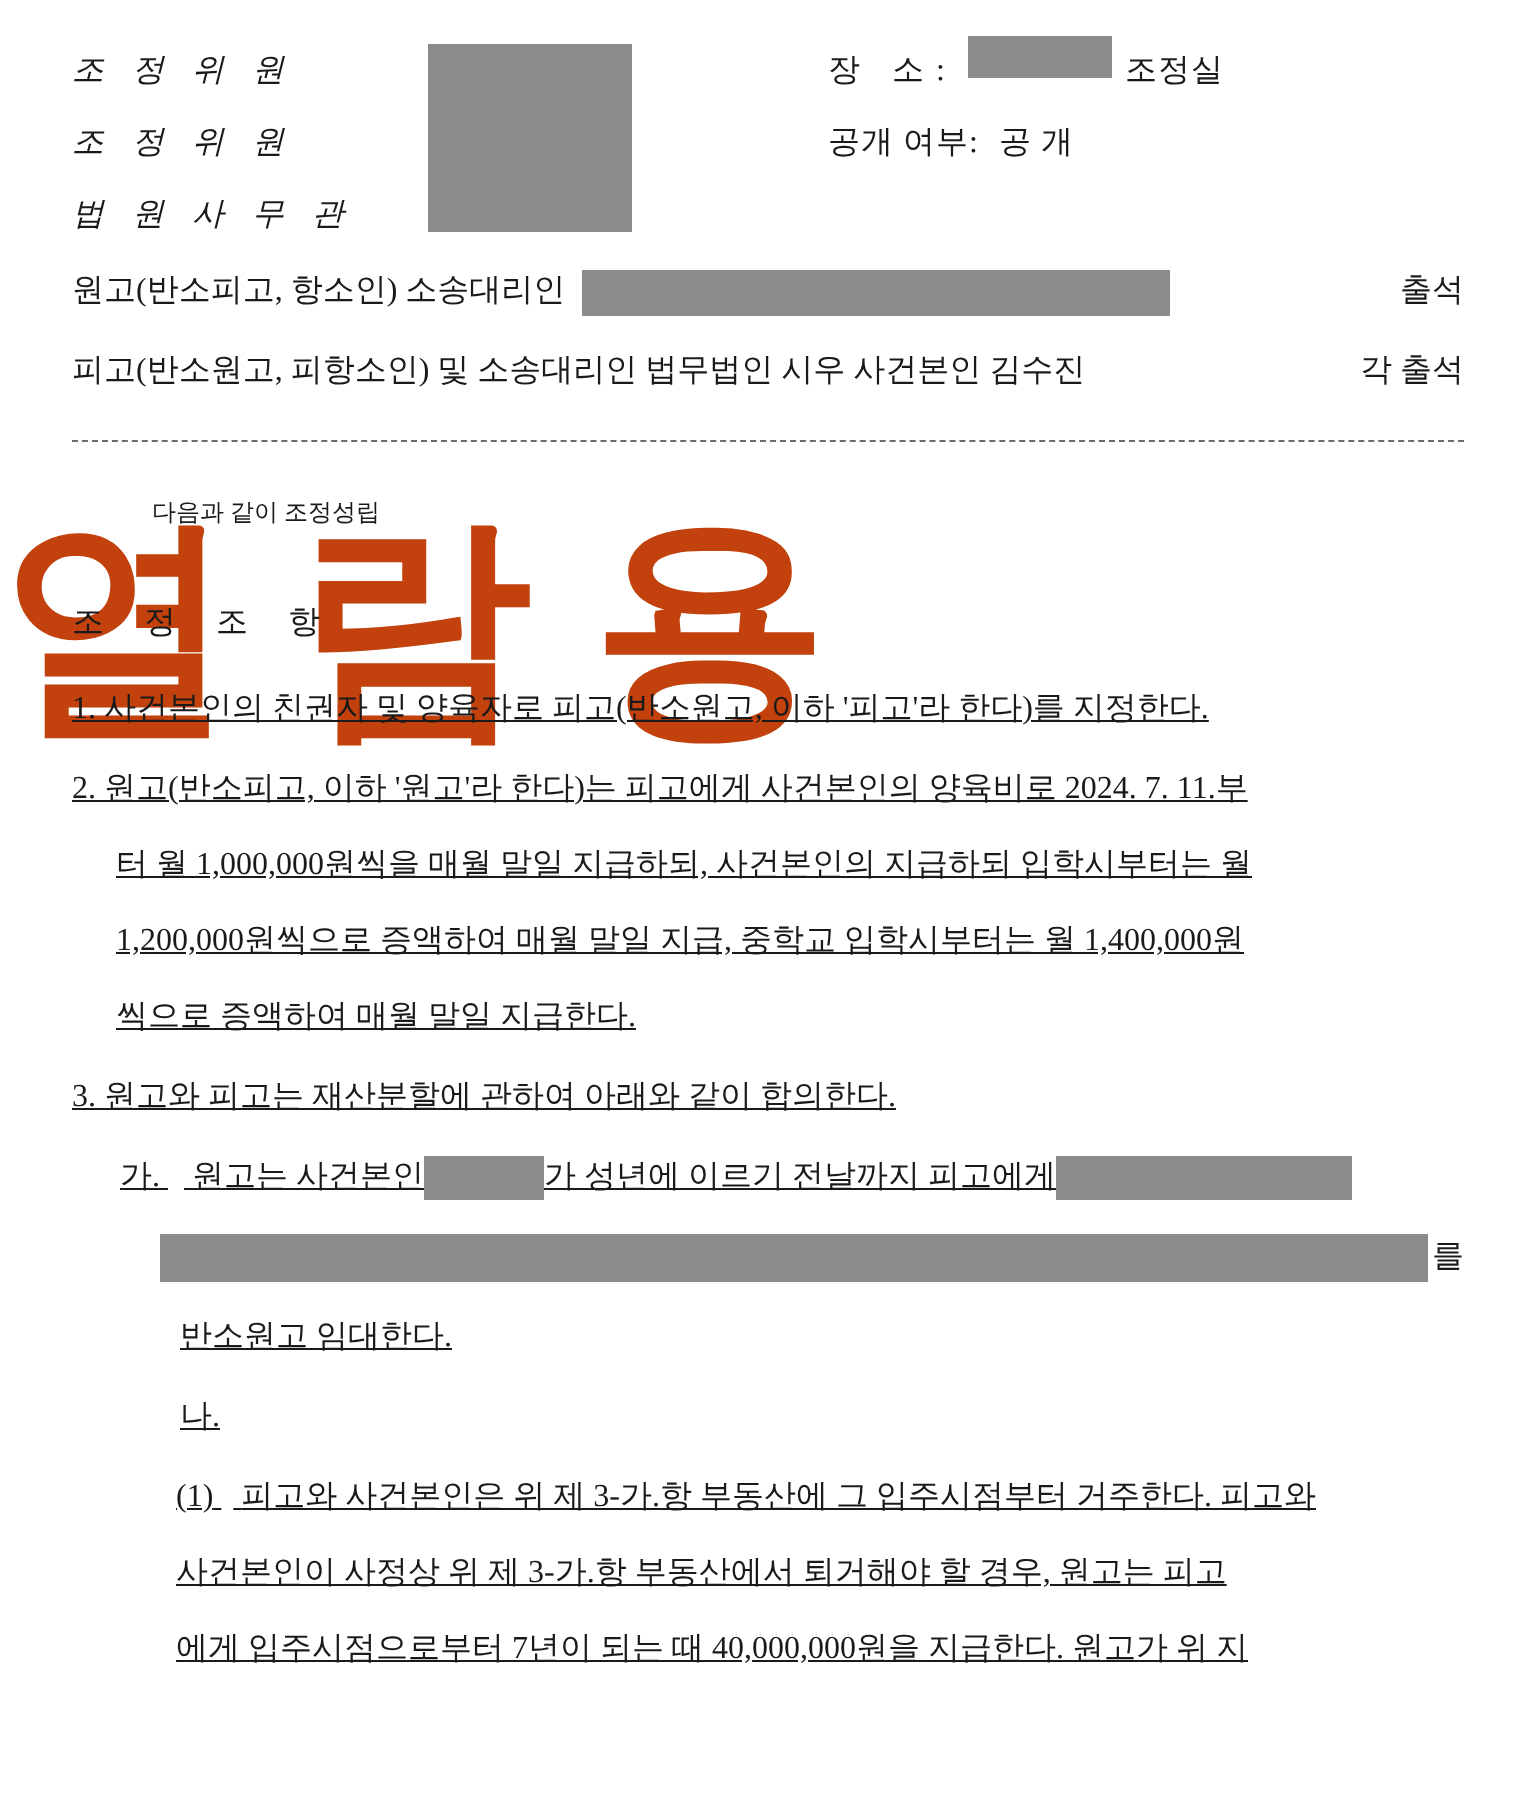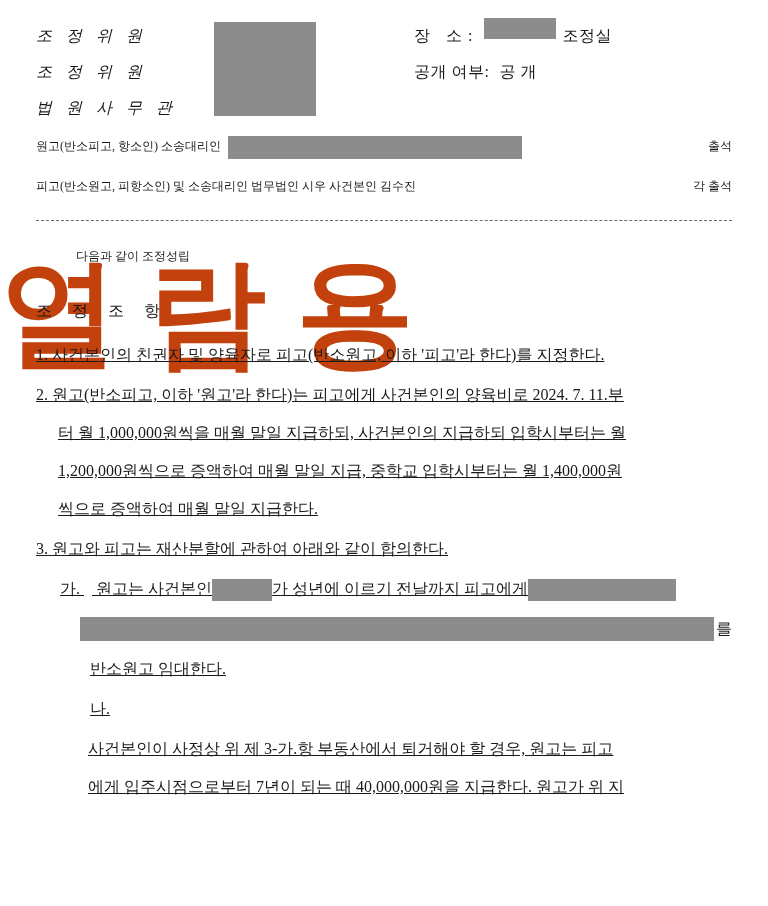--- a/index.html
+++ b/index.html
@@ -88,21 +88,21 @@
     display: inline-block;
     background: #8c8c8c;
     height: 21px;
     vertical-align: middle;
     margin: 0 6px;
   }
   .w-place { width: 72px; }
 
   
   .party-row {
-    font-size: 12px;
+    font-size: 16px;
     line-height: 40px;
     white-space: nowrap;
     position: relative;
     letter-spacing: 0px;
   }
   .party-row .redact-bar {
     display: inline-block;
     background: #8c8c8c;
     height: 23px;
     vertical-align: middle;
@@ -260,18 +260,23 @@
     <div class="item addr-line">
       <span class="bar"></span>
       <span class="tail">를</span>
     </div>
 
     <div class="item sub-a-cont">반소원고 임대한다.</div>
 
     <div class="item sub-na">나.</div>
 
     <div class="item sub-num">
+      <p>
+        <span>(1)</span>
+        <span style="display:inline-block;width:6px"></span>
+        <span>피고와 사건본인은 위 제 3-가.항 부동산에 그 입주시점부터 거주한다. 피고와</span>
+      </p>
       <p class="sub-num-cont" style="padding-left:0">사건본인이 사정상 위 제 3-가.항 부동산에서 퇴거해야 할 경우, 원고는 피고</p>
       <p class="sub-num-cont" style="padding-left:0">에게 입주시점으로부터 7년이 되는 때 40,000,000원을 지급한다. 원고가 위 지</p>
     </div>
 
   </div>
 </div>
 
 </body></html>

